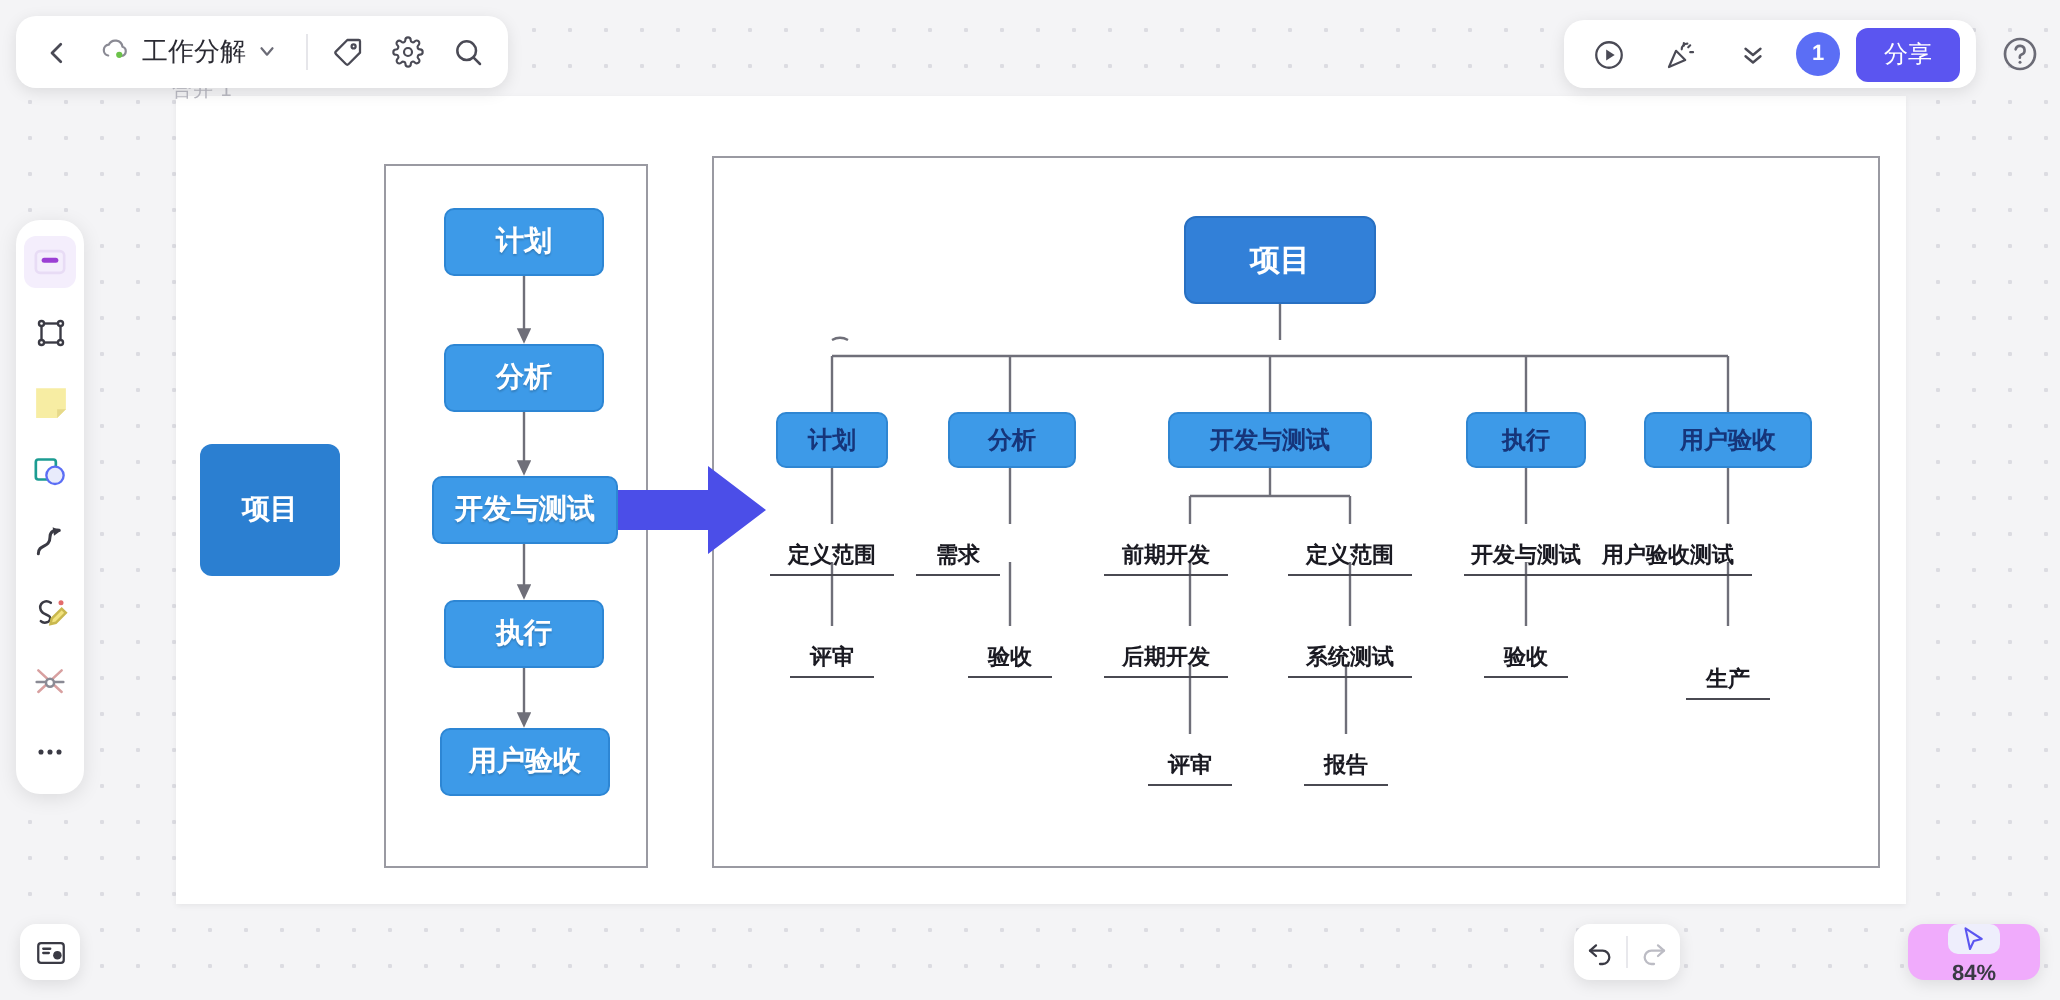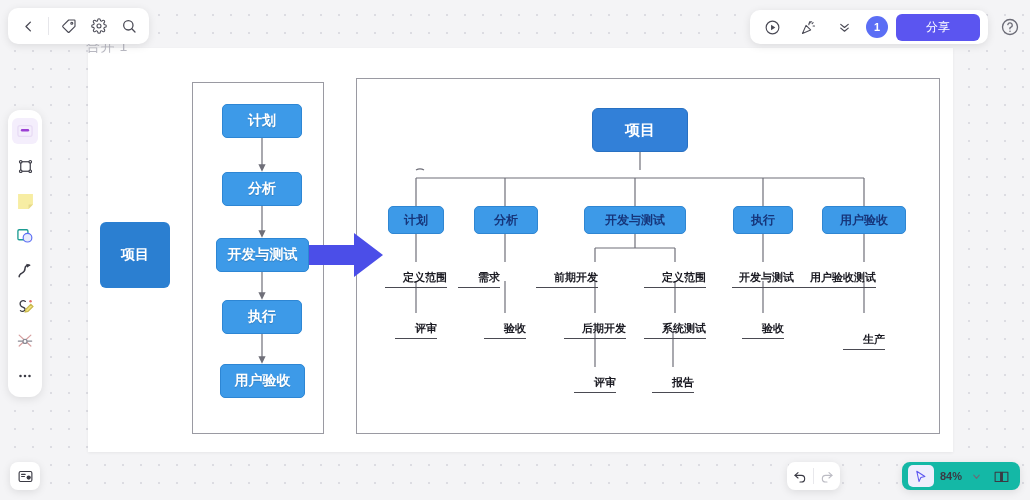--- a/index.html
+++ b/index.html
@@ -21,21 +21,21 @@
   #canvas-card {
     position: absolute;
     left: 88px; top: 48px;
     width: 865px; height: 404px;
     background: #ffffff;
     box-shadow: 0 1px 3px rgba(0,0,0,0.06);
   }
   #frame-label {
     position: absolute;
     left: 86px; top: 38px;
-    font-size: 14px;
+    font-size: 10px;
     color: #b9b9c2;
     letter-spacing: .5px;
     white-space: nowrap;
   }
 
   
   #top-bar {
     position: absolute;
     left: 8px; top: 8px;
     height: 36px;
@@ -81,21 +81,21 @@
     width: 22px; height: 22px; border-radius: 50%;
     background: #5b6ef5; color: #fff;
     font-size: 11px; font-weight: bold;
     display: flex; align-items: center; justify-content: center;
     cursor: pointer;
   }
   #share-button {
     background: #5b55f0; color: #fff;
     font-size: 12px;
     border-radius: 6px;
-    padding: 5px 30px;
+    padding: 5px 14px;
     cursor: pointer;
     white-space: nowrap;
   }
   #help-button {
     position: absolute;
     right: 10px; top: 17px;
     width: 20px; height: 20px;
     color: #6b6b76;
     cursor: pointer;
     z-index: 31;
@@ -139,26 +139,27 @@
     background: #ffffff;
     border-radius: 8px;
     box-shadow: 0 2px 8px rgba(0,0,0,.10);
     display: flex; align-items: center;
     z-index: 25;
   }
   #zoom-bar {
     position: absolute;
     right: 10px; bottom: 10px;
     height: 28px;
-    background: #14b8a6;
+    background: #f0abfc;
     border-radius: 8px;
     box-shadow: 0 2px 8px rgba(0,0,0,.10);
     display: flex; align-items: center;
-    padding: 0 6px; gap: 4px;
+    padding: 0 20px; gap: 4px;
     z-index: 25;
+    flex-direction: column;
   }
   .zb-btn {
     width: 26px; height: 22px;
     display: flex; align-items: center; justify-content: center;
     border-radius: 5px; cursor: pointer; color: #4a4a55;
   }
   .zb-btn.active { background: #eeeefc; }
   #zoom-level {
     font-size: 11px; color: #3a3a44; font-weight: bold;
     padding: 0 2px; cursor: pointer;
@@ -232,21 +233,21 @@
     display: flex; align-items: center; justify-content: center;
     left: 592px; top: 108px; width: 96px; height: 44px;
     cursor: pointer;
   }
   .leaf-node {
     position: absolute;
     font-size: 11px;
     font-weight: bold;
     color: #1a1a22;
     white-space: nowrap;
-    text-align: right;
+    text-align: center;
     border-bottom: 1.3px solid #4a4a52;
     padding-bottom: 2px;
     cursor: pointer;
   }
 
   svg.wires { position:absolute; left:0; top:0; width:100%; height:100%;
               pointer-events:none; }
 </style>
 </head>
 <body>
@@ -335,38 +336,52 @@
     <div class="tree-node" style="left: 584px; top: 206px; width: 102px; height: 28px;">开发与测试</div>
     <div class="tree-node" style="left: 733px; top: 206px; width: 60px; height: 28px;">执行</div>
     <div class="tree-node" style="left: 822px; top: 206px; width: 84px; height: 28px;">用户验收</div>
   </div>
 
 <div id="tree-leaves">
     <div class="leaf-node" style="width: 62px; left: 385px; top: 270px;">定义范围</div>
     <div class="leaf-node" style="width: 42px; left: 395px; top: 321px;">评审</div>
     <div class="leaf-node" style="width: 42px; left: 458px; top: 270px;">需求</div>
     <div class="leaf-node" style="width: 42px; left: 484px; top: 321px;">验收</div>
-    <div class="leaf-node" style="width: 62px; left: 536px; top: 270px;">前期开发</div>
-    <div class="leaf-node" style="width: 62px; left: 564px; top: 321px;">后期开发</div>
+    <div class="leaf-node" style="width: 62px; left: 552px; top: 270px;">前期开发</div>
+    <div class="leaf-node" style="width: 62px; left: 552px; top: 321px;">后期开发</div>
     <div class="leaf-node" style="width: 42px; left: 574px; top: 375px;">评审</div>
     <div class="leaf-node" style="width: 62px; left: 644px; top: 270px;">定义范围</div>
     <div class="leaf-node" style="width: 62px; left: 644px; top: 321px;">系统测试</div>
     <div class="leaf-node" style="width: 42px; left: 652px; top: 375px;">报告</div>
     <div class="leaf-node" style="width: 62px; left: 732px; top: 270px;">开发与测试</div>
     <div class="leaf-node" style="width: 42px; left: 742px; top: 321px;">验收</div>
     <div class="leaf-node" style="width: 84px; left: 792px; top: 270px;">用户验收测试</div>
     <div class="leaf-node" style="width: 42px; left: 843px; top: 332px;">生产</div>
   </div>
 
 <div id="top-bar">
   <div class="tb-btn">
     <svg width="15" height="15" viewBox="0 0 24 24" fill="none" stroke="currentColor" stroke-width="2.2" stroke-linecap="round" stroke-linejoin="round">
         <polyline points="15 5 8 12 15 19"></polyline>
       </svg>
   </div>
+  <div id="doc-chip">
+    <span>
+      <svg width="16" height="13" viewBox="0 0 24 20" fill="none" stroke="#8a8a94" stroke-width="1.7" stroke-linecap="round" stroke-linejoin="round">
+        <path d="M6,15 a4.2,4.2 0 0 1 0.4,-8.3 a5.6,5.6 0 0 1 10.6,1.6 a3.6,3.6 0 0 1 -0.6,7"></path>
+        <circle cx="14.5" cy="14.5" r="2.4" fill="#6cc24a" stroke="none"></circle>
+      </svg>
+    </span>
+    <span>工作分解</span>
+    <span>
+      <svg width="11" height="11" viewBox="0 0 24 24" fill="none" stroke="#6b6b76" stroke-width="2.4" stroke-linecap="round" stroke-linejoin="round">
+          <polyline points="6 9 12 16 18 9"></polyline>
+        </svg>
+    </span>
+  </div>
   <div class="tb-sep"></div>
   <div class="tb-btn">
     <svg width="16" height="16" viewBox="0 0 24 24" fill="none" stroke="currentColor" stroke-width="1.7" stroke-linecap="round" stroke-linejoin="round">
       <path d="M3 11.5 L11.5 3 H20 a1,1 0 0 1 1,1 V12.5 L12.5 21 a1.5,1.5 0 0 1 -2.1,0 L3 13.6 a1.5,1.5 0 0 1 0,-2.1 z"></path>
       <circle cx="16.2" cy="7.8" r="1.5"></circle>
     </svg>
   </div>
   <div class="tb-btn">
     <svg width="16" height="16" viewBox="0 0 24 24" fill="none" stroke="currentColor" stroke-width="1.6" stroke-linecap="round" stroke-linejoin="round">
       <circle cx="12" cy="12" r="3"></circle>

